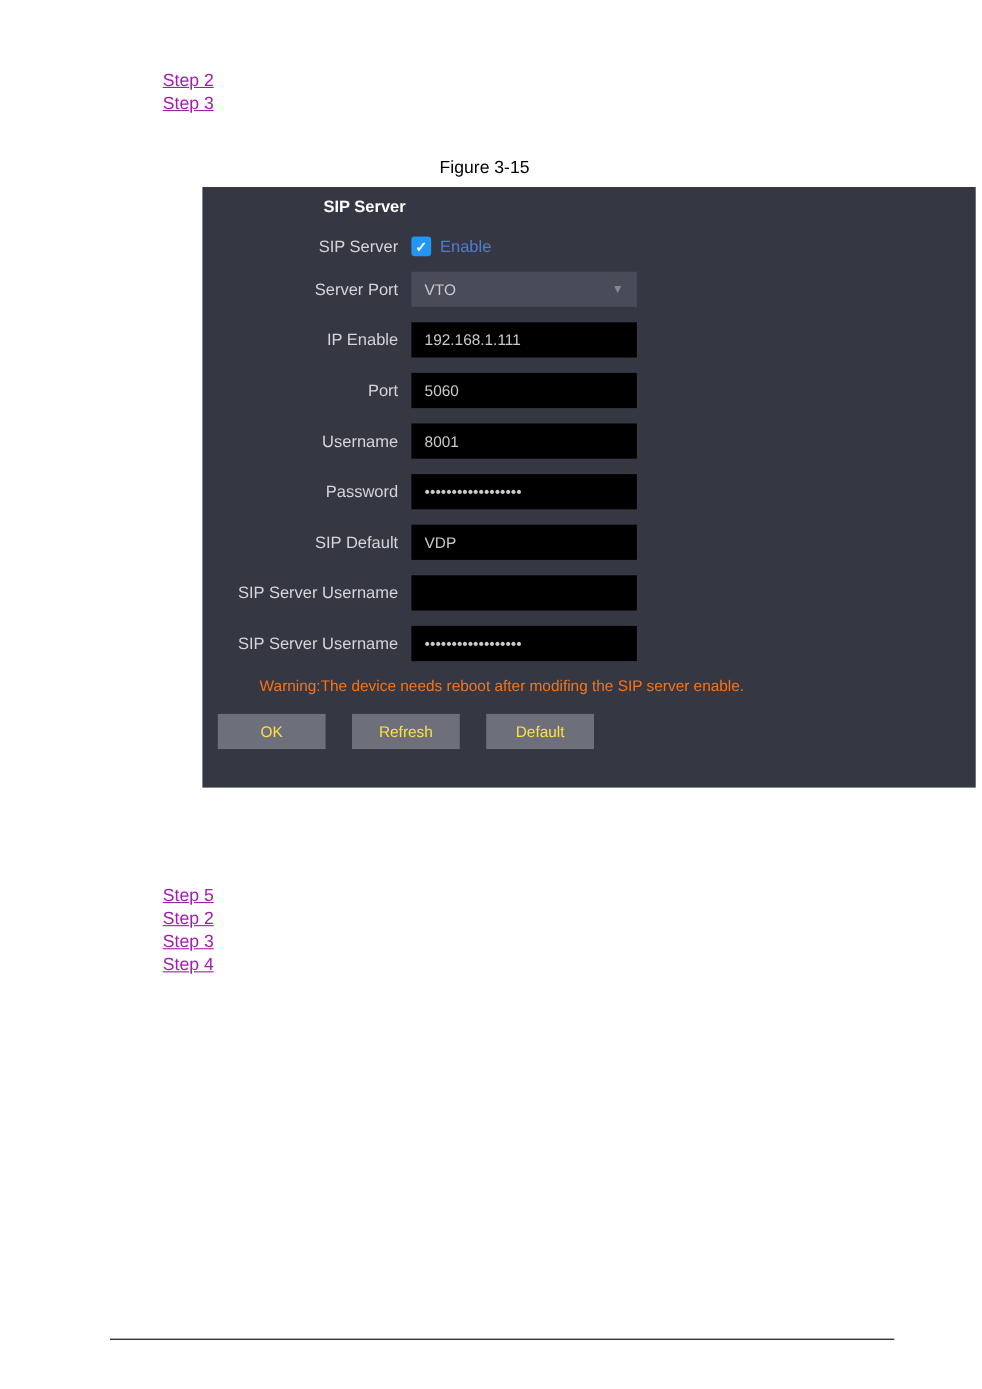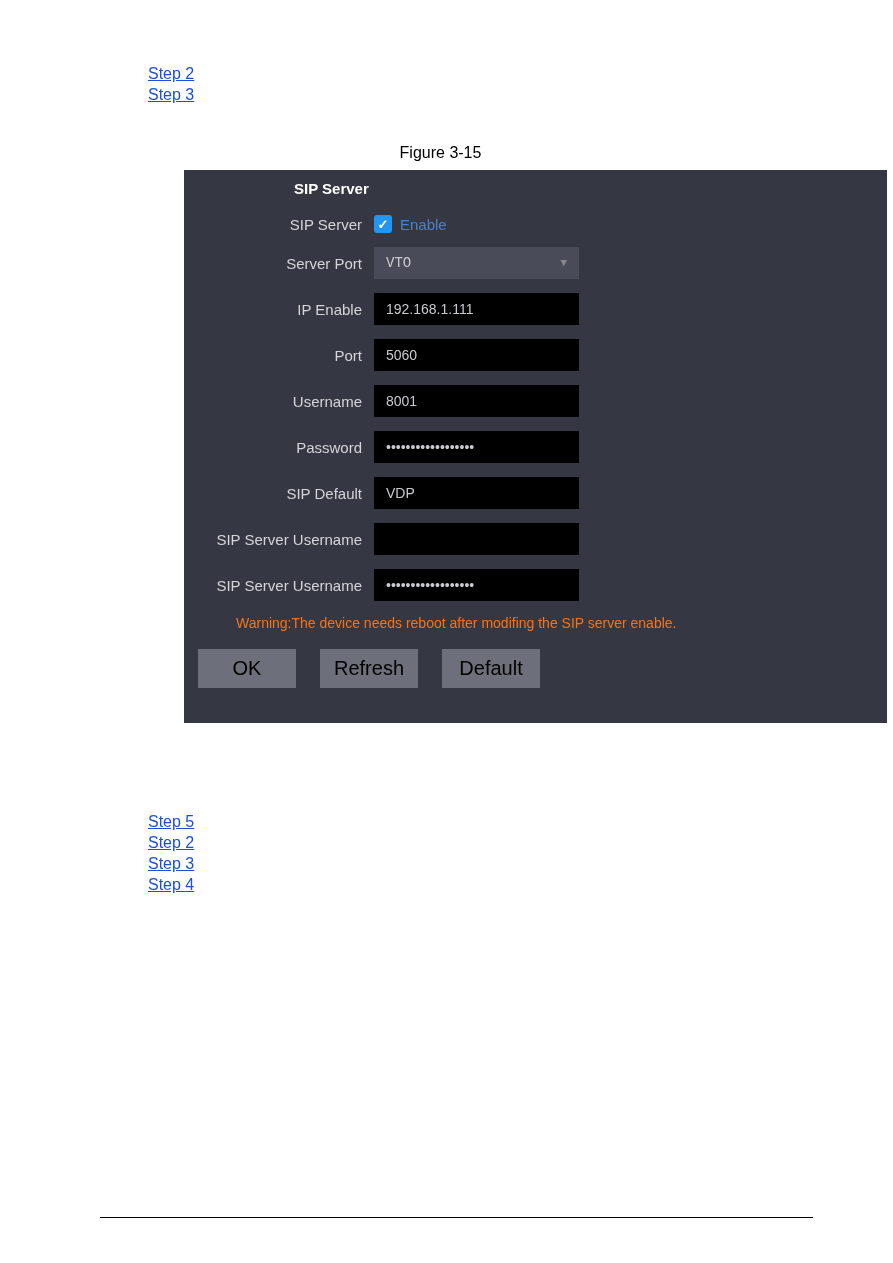--- a/index.html
+++ b/index.html
@@ -10,21 +10,21 @@
       height: 1263px;
       position: relative;
       color: #000;
     }
     .page-content {
       padding: 65px 100px 0 148px;
     }
     .step-link {
       text-decoration: underline;
       font-size: 16px;
-      color: #1d4ed8;
+      color: #a21caf;
       display: block;
       margin-bottom: 3px;
     }
     .figure-label {
       text-align: center;
       font-size: 16px;
       color: #000;
       margin-top: 40px;
       margin-bottom: 8px;
       margin-left: -60px;
@@ -97,45 +97,44 @@
       color: #c9c9cf;
       font-size: 14px;
       padding: 8px 12px;
       width: 205px;
       height: 32px;
       position: relative;
       display: flex;
       align-items: center;
       justify-content: space-between;
       cursor: pointer;
-      font-family: Liberation Mono, monospace;
     }
     .select-arrow {
       color: #888;
       font-size: 11px;
     }
     .warning-text {
       color: #f97316;
       font-size: 14px;
       padding-left: 52px;
       margin-top: 6px;
       margin-bottom: 18px;
     }
     .button-row {
       display: flex;
       gap: 24px;
       padding-left: 14px;
     }
     .action-button {
       background: #6d6f7a;
-      color: #000000;
+      color: #fde047;
       border: none;
       padding: 8px 0;
       width: 98px;
-      font-size: 20px;
+      font-size: 14px;
       cursor: pointer;
       text-align: center;
     }
     .watermark {
       position: absolute;
       top: 370px;
       left: 150px;
       font-size: 95px;
       color: rgba(120, 130, 230, 0.35);
       transform: rotate(-38deg);

